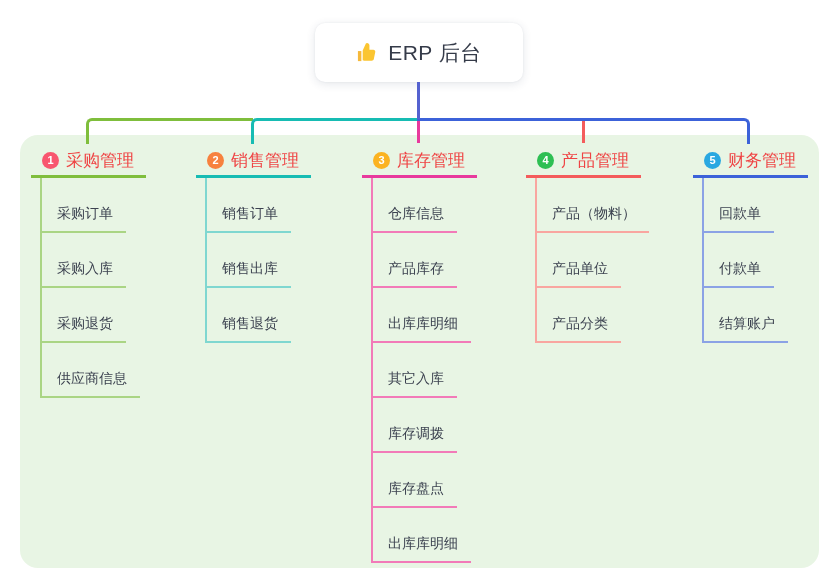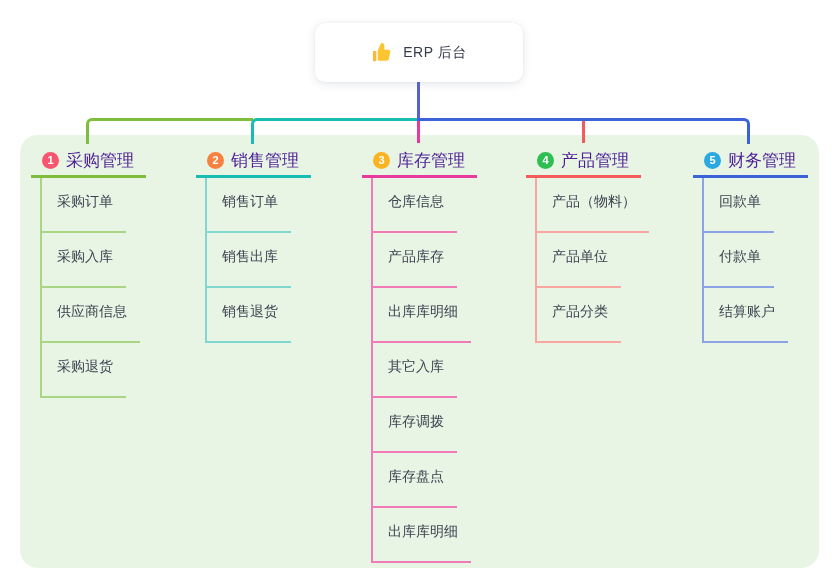--- a/index.html
+++ b/index.html
@@ -6,21 +6,21 @@
   body{font-family:"Liberation Sans","DejaVu Sans",sans-serif;}
   #canvas{position:relative;width:839px;height:588px;background:#fff;overflow:hidden;}
 
   
   .root-card{
     position:absolute;left:315px;top:23px;width:208px;height:59px;
     background:#fff;border-radius:10px;
     box-shadow:0 2px 10px rgba(40,60,90,.12), 0 0 2px rgba(40,60,90,.08);
     display:flex;align-items:center;justify-content:center;gap:9px;
   }
-  .root-title{font-size:14px;color:#353b49;letter-spacing:.5px;}
+  .root-title{font-size:21px;color:#353b49;letter-spacing:.5px;}
   .thumb{display:flex;align-items:center;}
 
   
   .conn{position:absolute;}
   .root-v{left:417px;top:82px;width:3px;height:37px;background:var(--root-conn);}
   .elbow-1{left:86px;top:118px;width:167px;height:26px;
     border-top:3px solid var(--c1);border-left:3px solid var(--c1);
     border-top-left-radius:6px;box-sizing:border-box;}
   .elbow-2{left:251px;top:118px;width:168px;height:26px;
     border-top:3px solid var(--c2);border-left:3px solid var(--c2);
@@ -39,24 +39,24 @@
   .branch{position:absolute;top:145px;width:115px;}
   .branch.b1{left:31px;}
   .branch.b2{left:196px;}
   .branch.b3{left:362px;}
   .branch.b4{left:526px;}
   .branch.b5{left:693px;}
   .btitle{height:33px;box-sizing:border-box;border-bottom:3px solid var(--line);
     display:flex;align-items:center;gap:7px;padding-left:11px;width:115px;cursor:default;}
   .badge{width:17px;height:17px;border-radius:50%;background:var(--badge);
     color:#fff;font-size:11px;font-weight:bold;line-height:17px;text-align:center;flex:0 0 17px;}
-  .blabel{font-size:17px;color:#4c1d95;white-space:nowrap;}
+  .blabel{font-size:17px;color:#ef4444;white-space:nowrap;}
   .children{margin-left:9px;border-left:2px solid var(--lite);width:max-content;}
   .child{height:55px;box-sizing:border-box;display:flex;align-items:flex-end;
-    border-bottom:2px solid var(--lite);width:max-content;padding:0 13px 20px 15px;}
+    border-bottom:2px solid var(--lite);width:max-content;padding:0 13px 8px 15px;}
   .clabel{font-size:14px;color:#3c4250;white-space:nowrap;}
 </style>
 </head>
 <body>
 
 <div id="canvas" style="--root-conn: #5562d0; --panel-bg: #e8f5e4; --c1: #7fbe3c; --c2: #17bcb3; --c3: #e83a9d; --c4: #f45c5c; --c5: #3c62d9;">
 
   <div class="root-card">
     <span class="thumb">
       <svg width="23" height="23" viewBox="0 0 24 24" aria-hidden="true">
@@ -82,24 +82,24 @@
       <span class="blabel">采购管理</span>
     </div>
     <div class="children">
         <div class="child">
           <span class="clabel">采购订单</span>
         </div>
         <div class="child">
           <span class="clabel">采购入库</span>
         </div>
         <div class="child">
-          <span class="clabel">供应商信息</span>
+          <span class="clabel">采购退货</span>
         </div>
         <div class="child">
-          <span class="clabel">采购退货</span>
+          <span class="clabel">供应商信息</span>
         </div>
       </div>
   </div>
 
   <div class="branch b2" style="--line: #17bcb3; --lite: #7fd7d0; --badge: #f7813e;">
     <div class="btitle">
       <span class="badge">2</span>
       <span class="blabel">销售管理</span>
     </div>
     <div class="children">

